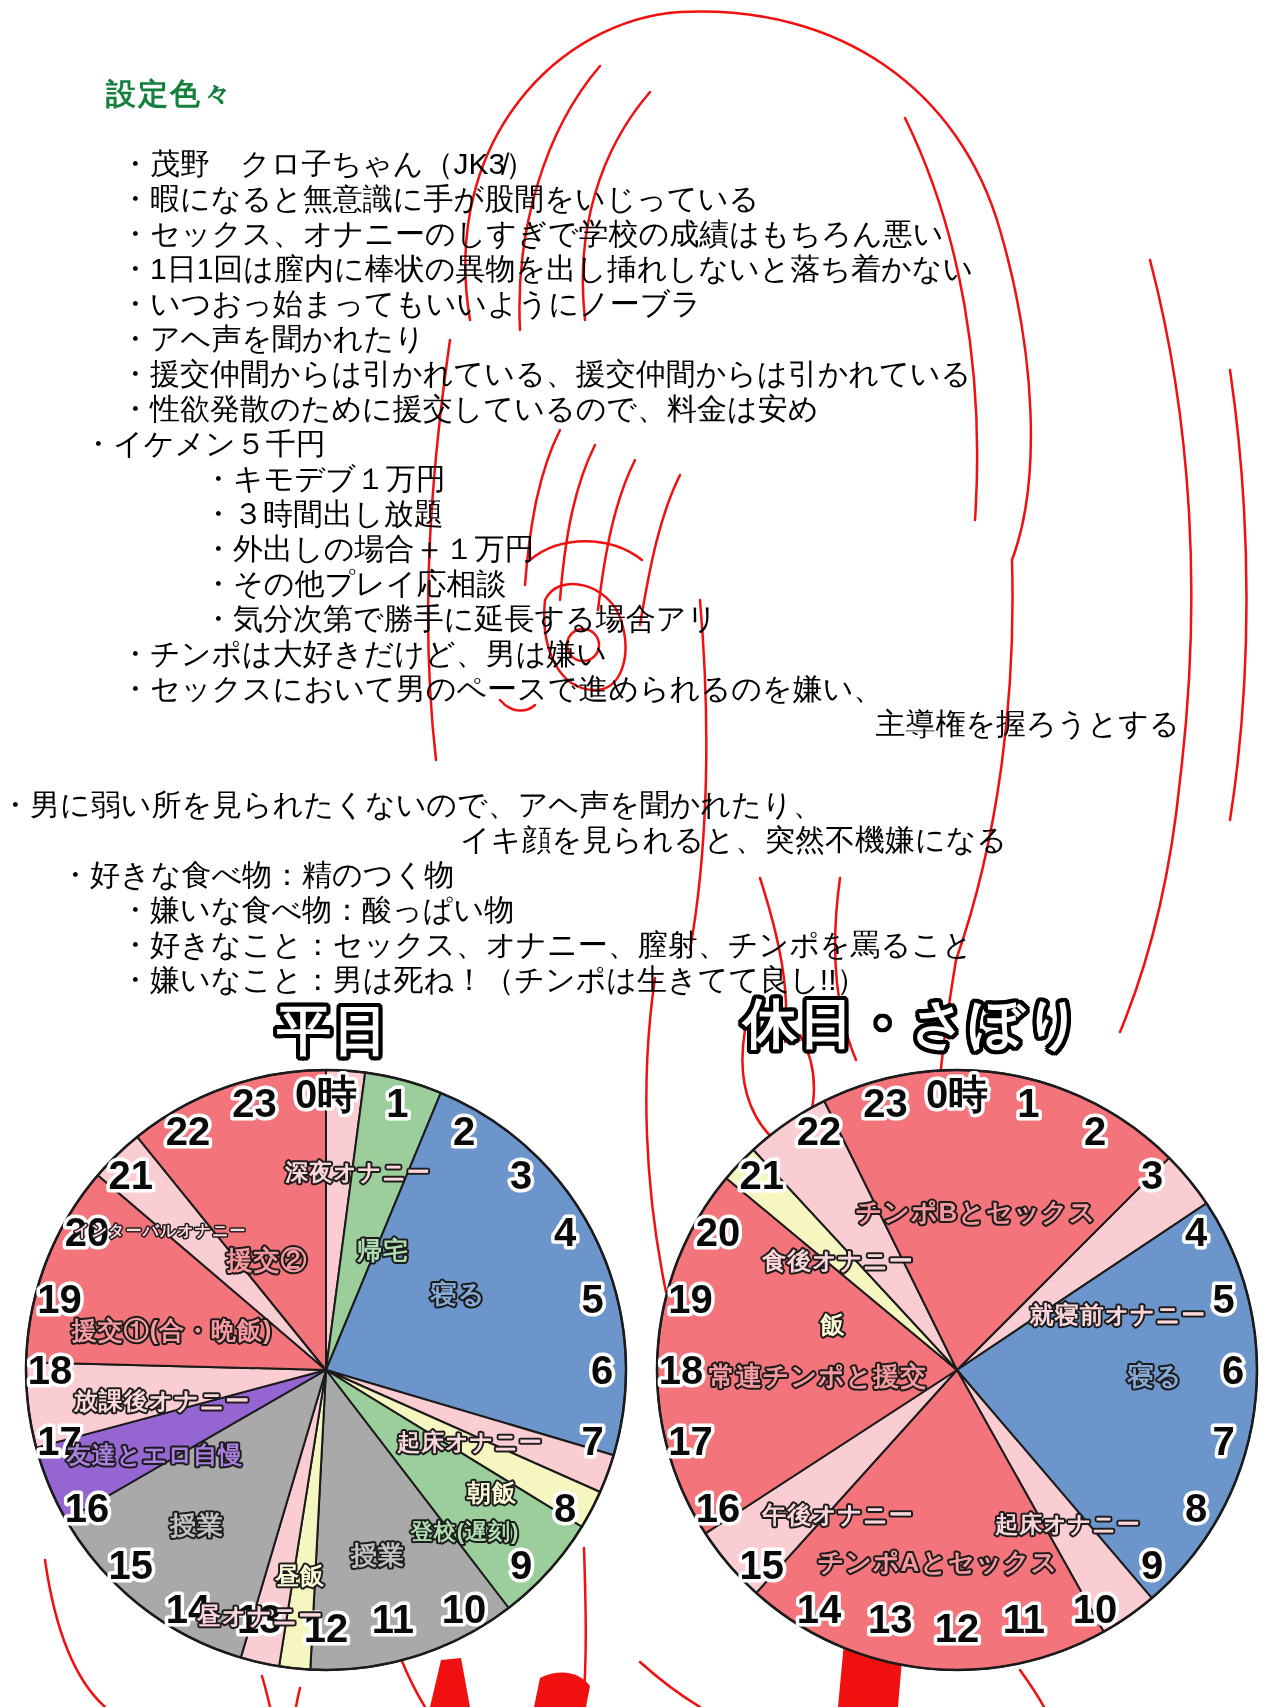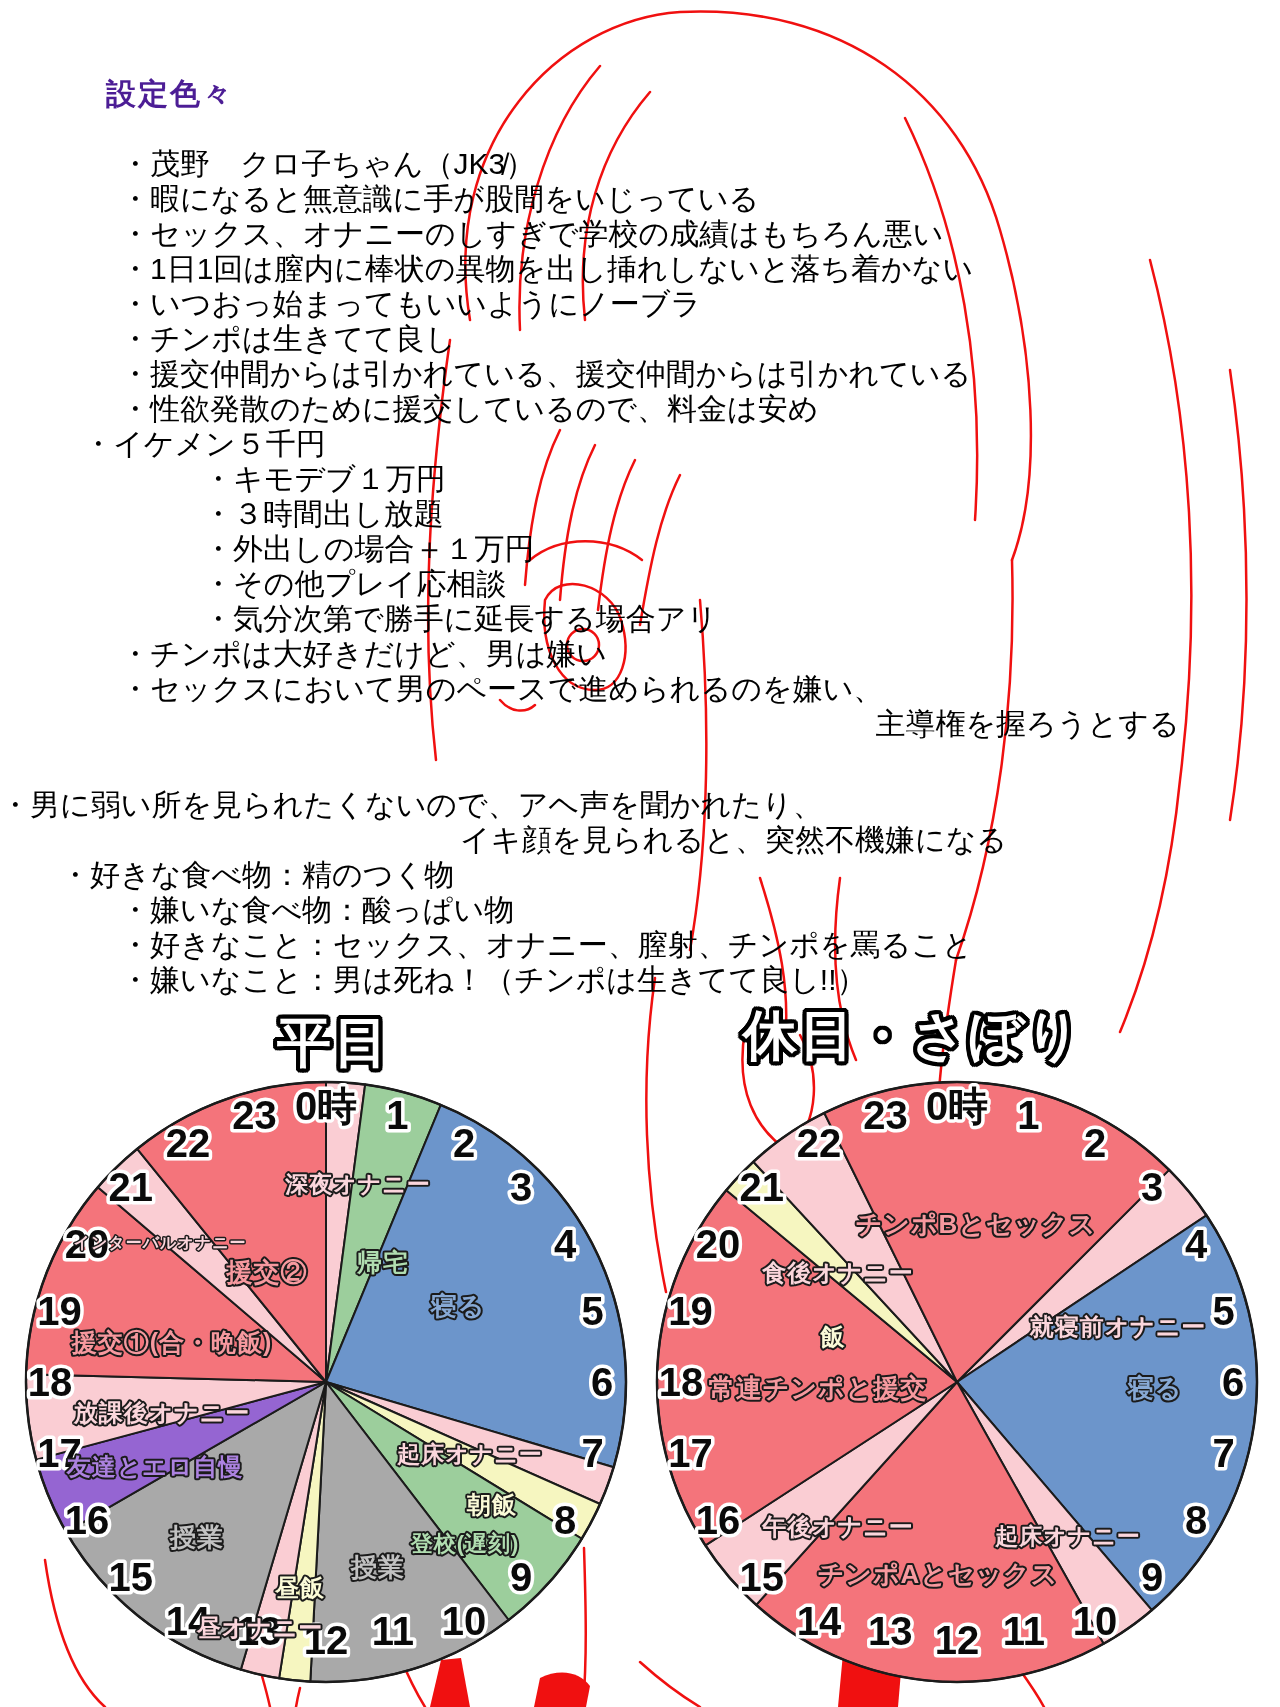--- a/index.html
+++ b/index.html
@@ -4,37 +4,37 @@
 <style>
   html,body{margin:0;padding:0;}
   body{
     width:1280px;height:1707px;position:relative;overflow:hidden;background:#ffffff;
     font-family:"Liberation Sans",sans-serif;
   }
   #sketch-layer{position:absolute;left:0;top:0;z-index:0;}
   #content-layer{position:absolute;left:0;top:0;width:1280px;height:1707px;z-index:1;}
   .heading{
     position:absolute;left:106px;top:74px;
-    font-size:30px;font-weight:600;color:#4c1d95;letter-spacing:2px;
+    font-size:30px;font-weight:600;color:#15803d;letter-spacing:2px;
   }
   .profile{position:absolute;left:0;top:146px;width:1280px;}
   .profile-line{
     font-size:30px;line-height:35px;color:#000;white-space:pre;font-weight:500;
   }
   .pie-title{
     position:absolute;transform:translate(-50%,-50%);
     font-size:54px;font-weight:700;color:#ffffff;letter-spacing:2px;white-space:nowrap;
     text-shadow:
       -4px 0 0 #000, 4px 0 0 #000, 0 -4px 0 #000, 0 4px 0 #000,
       -3px -3px 0 #000, 3px -3px 0 #000, -3px 3px 0 #000, 3px 3px 0 #000,
       -4px -2px 0 #000, 4px -2px 0 #000, -4px 2px 0 #000, 4px 2px 0 #000,
       -2px -4px 0 #000, 2px -4px 0 #000, -2px 4px 0 #000, 2px 4px 0 #000;
     z-index:3;
   }
-  #charts-layer{position:absolute;left:0;top:16px;width:1280px;height:1290px;z-index:2;}
+  #charts-layer{position:absolute;left:0;top:4px;width:1280px;height:1290px;z-index:2;}
   .hour-num{
     font-size:40px;font-weight:700;fill:#0a0a0a;
     stroke:#ffffff;stroke-width:7;paint-order:stroke;stroke-linejoin:round;
     text-anchor:middle;dominant-baseline:central;
     font-family:"Liberation Sans",sans-serif;
   }
   .slice-label{
     font-weight:700;stroke:#1b1b1b;paint-order:stroke;stroke-linejoin:round;
     text-anchor:middle;dominant-baseline:central;letter-spacing:1px;
     font-family:"Liberation Sans",sans-serif;
@@ -84,21 +84,21 @@
 </svg>
 
 <div id="content-layer">
   <div class="heading">設定色々</div>
   <div class="profile">
       <div class="profile-line" style="padding-left: 120px;">・茂野　クロ子ちゃん（JK3̸）</div>
       <div class="profile-line" style="padding-left: 120px;">・暇になると無意識に手が股間をいじっている</div>
       <div class="profile-line" style="padding-left: 120px;">・セックス、オナニーのしすぎで学校の成績はもちろん悪い</div>
       <div class="profile-line" style="padding-left: 120px;">・1日1回は膣内に棒状の異物を出し挿れしないと落ち着かない</div>
       <div class="profile-line" style="padding-left: 120px;">・いつおっ始まってもいいようにノーブラ</div>
-      <div class="profile-line" style="padding-left: 120px;">・チンポは生きてて良し</div>
+      <div class="profile-line" style="padding-left: 120px;">・アヘ声を聞かれたり</div>
       <div class="profile-line" style="padding-left: 120px;">・援交仲間からは引かれている、援交仲間からは引かれている</div>
       <div class="profile-line" style="padding-left: 120px;">・性欲発散のために援交しているので、料金は安め</div>
       <div class="profile-line" style="padding-left: 83px;">・イケメン５千円</div>
       <div class="profile-line" style="padding-left: 203px;">・キモデブ１万円</div>
       <div class="profile-line" style="padding-left: 203px;">・３時間出し放題</div>
       <div class="profile-line" style="padding-left: 203px;">・外出しの場合＋１万円</div>
       <div class="profile-line" style="padding-left: 203px;">・その他プレイ応相談</div>
       <div class="profile-line" style="padding-left: 203px;">・気分次第で勝手に延長する場合アリ</div>
       <div class="profile-line" style="padding-left: 120px;">・チンポは大好きだけど、男は嫌い</div>
       <div class="profile-line" style="padding-left: 120px;">・セックスにおいて男のペースで進められるのを嫌い、</div>

